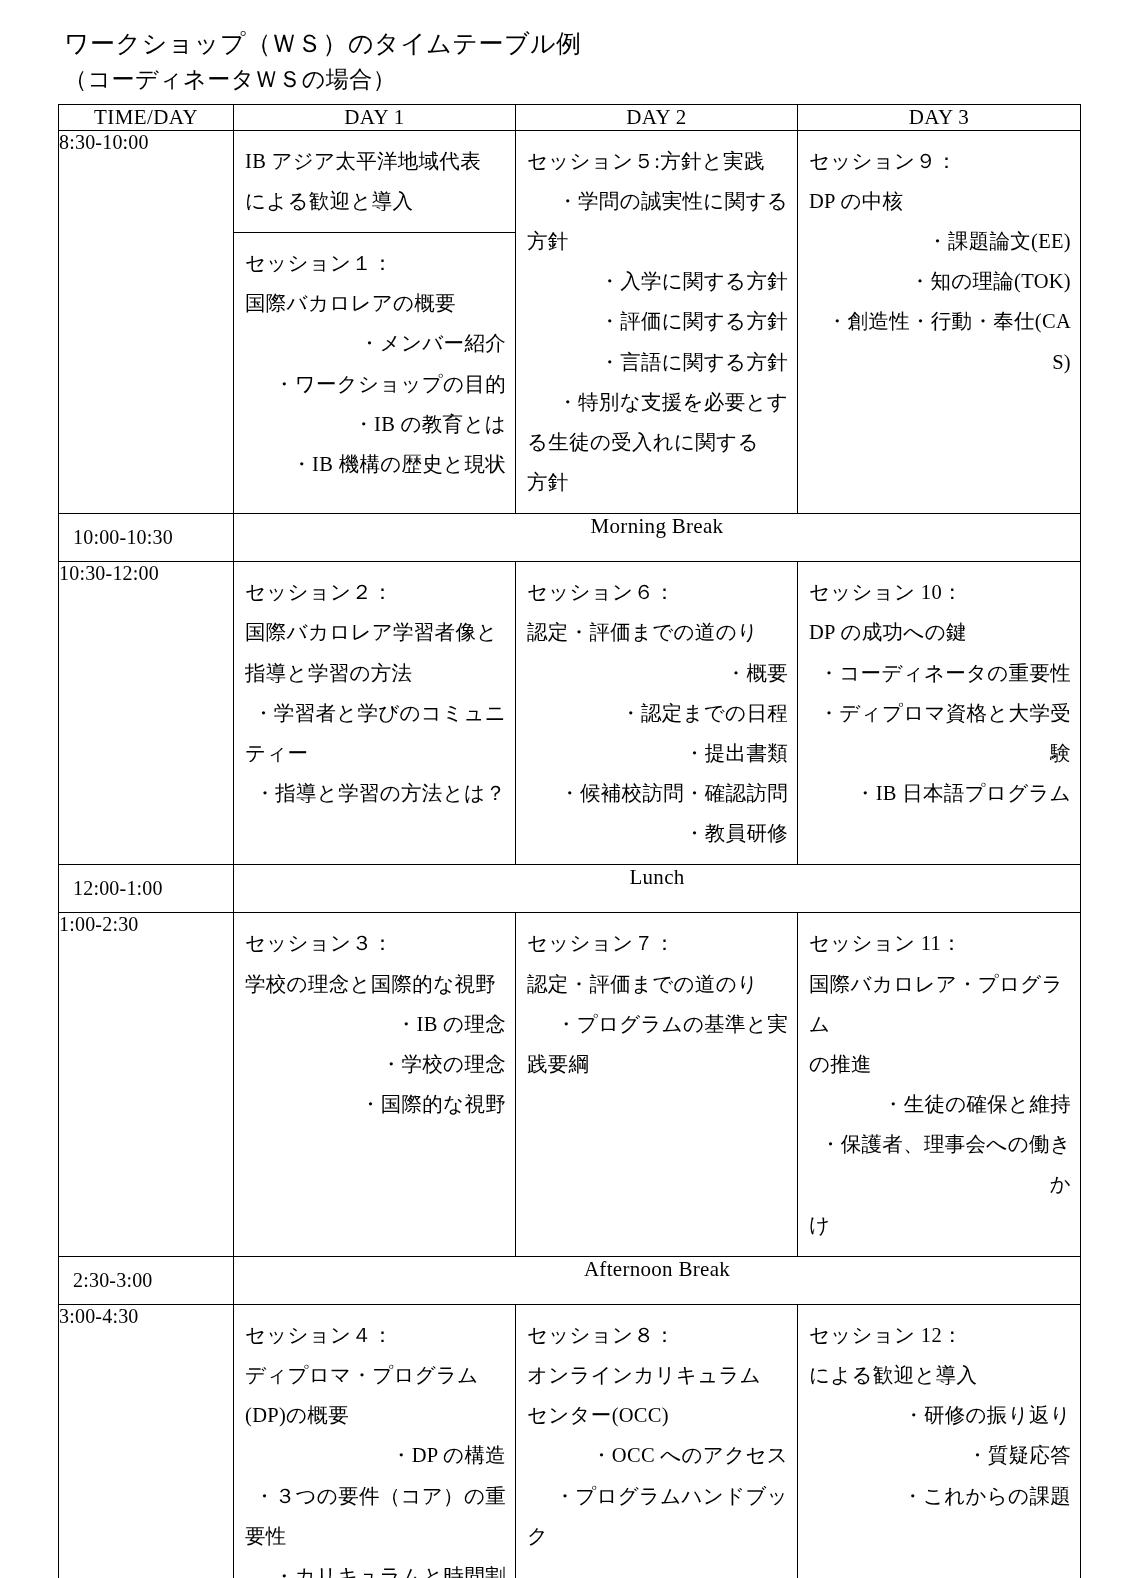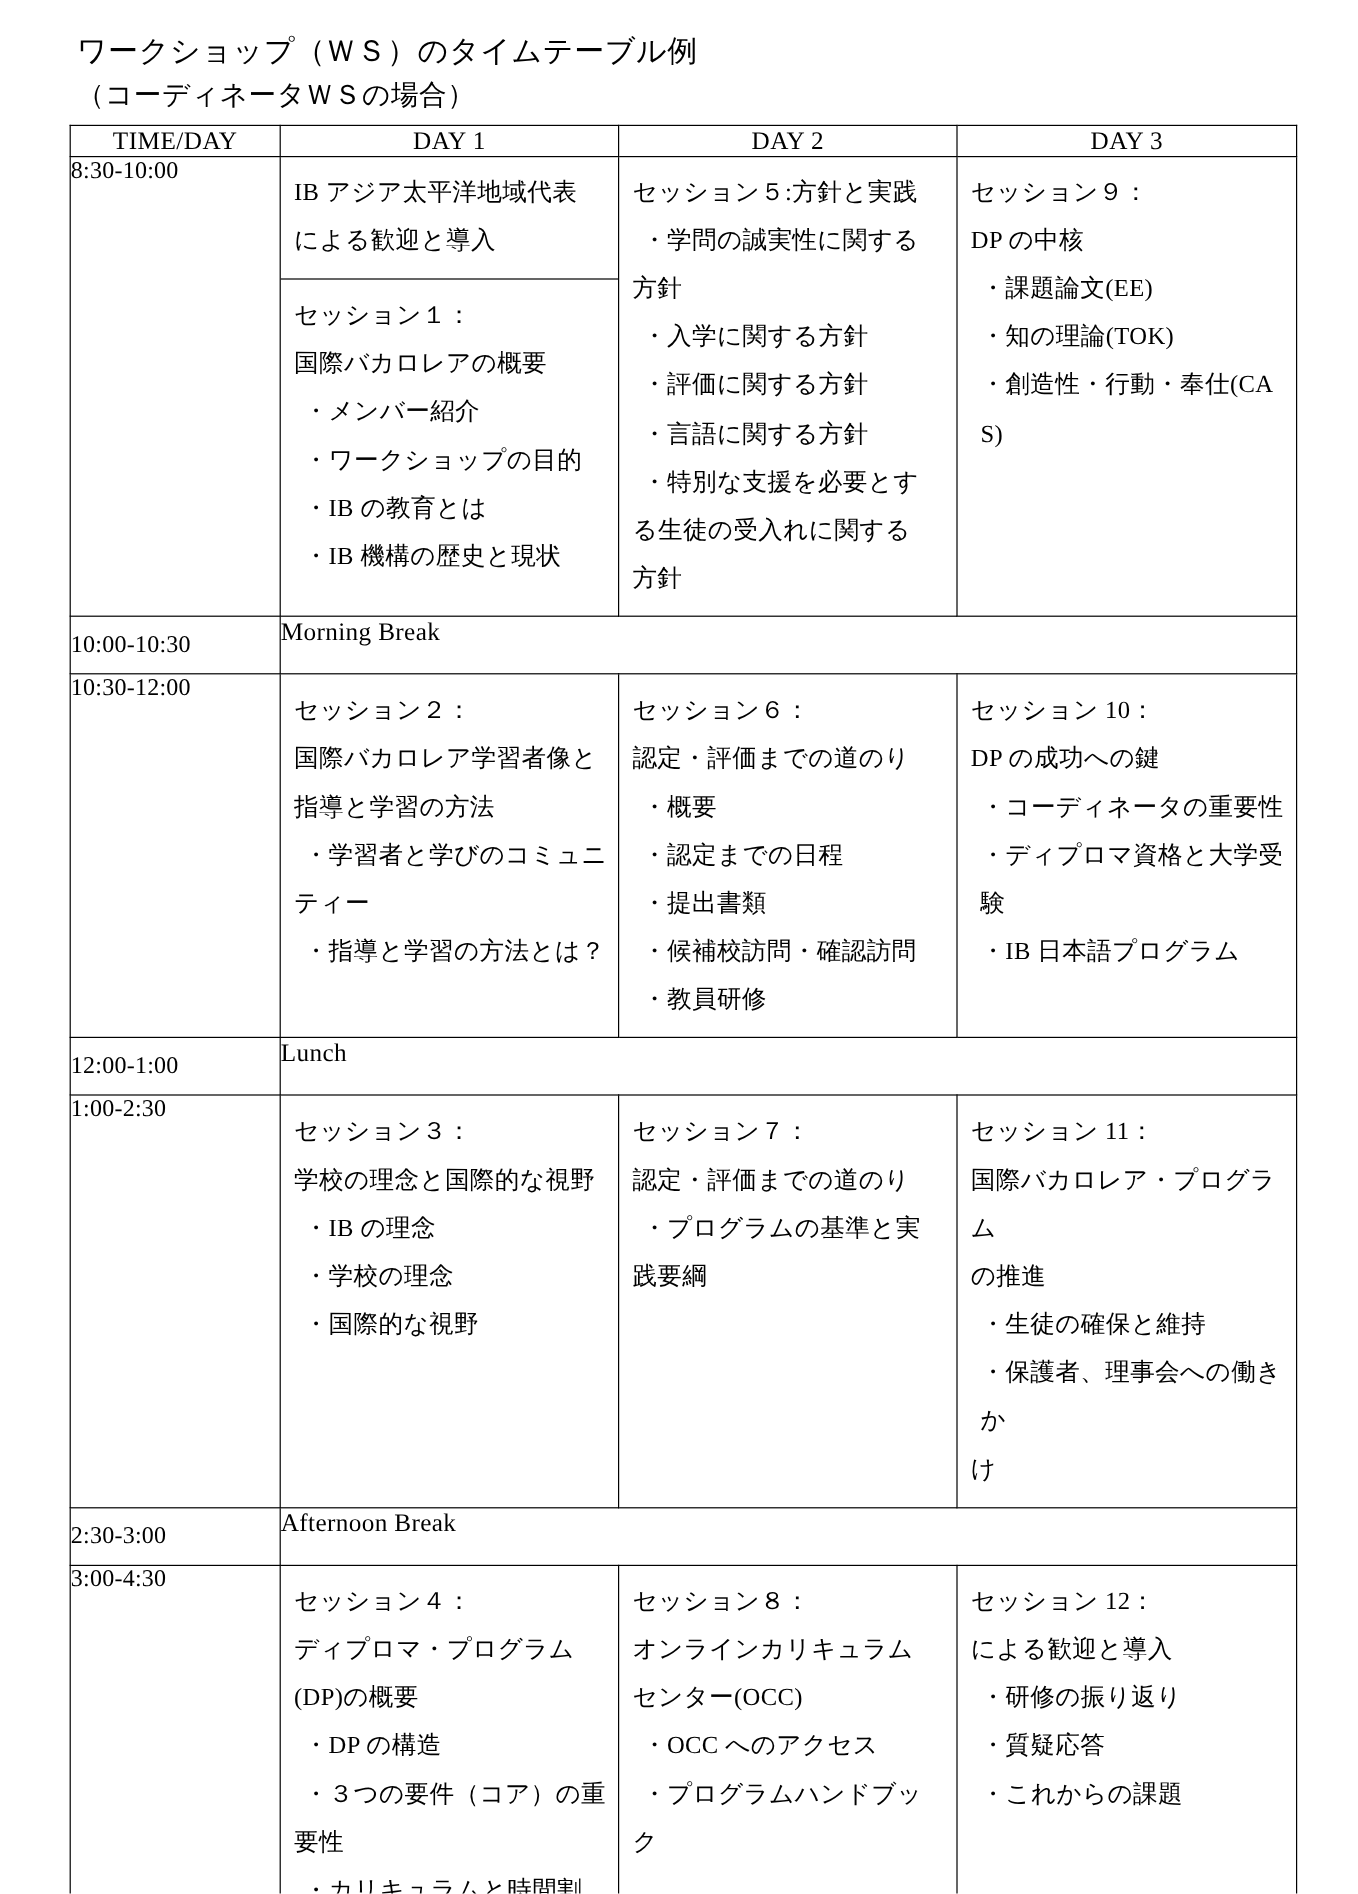--- a/index.html
+++ b/index.html
@@ -56,23 +56,24 @@
     padding: 9px 0 10px 0;
     letter-spacing: 0.4px;
   }
   td.time-cell {
     text-align: left;
     font-size: 20px;
     padding: 13px 0 0 0;
     letter-spacing: 0.2px;
   }
   td.time-cell.mid {
-    padding: 12px 0 12px 0;
+    padding: 12px 0 12px 14px;
   }
   td.span-cell {
+    text-align: center;
     font-size: 21px;
     padding: 12px 0 12px 0;
     letter-spacing: 0.3px;
   }
   td.body-cell {
     padding: 0;
   }
   .cell-block {
     padding: 10px 9px 11px 11px;
   }
@@ -82,20 +83,21 @@
   .line {
     font-size: 20.5px;
     line-height: 1.96;
     letter-spacing: 0.3px;
     white-space: pre-wrap;
     word-break: break-all;
   }
   .line.bullet {
     text-indent: 0;
     padding-left: 8px;
+    text-align: right;
   }
 </style>
 </head>
 <body>
 
 <div class="page">
 
   <div class="doc-title">ワークショップ（ＷＳ）のタイムテーブル例</div>
   <div class="doc-subtitle">（コーディネータＷＳの場合）</div>
 

